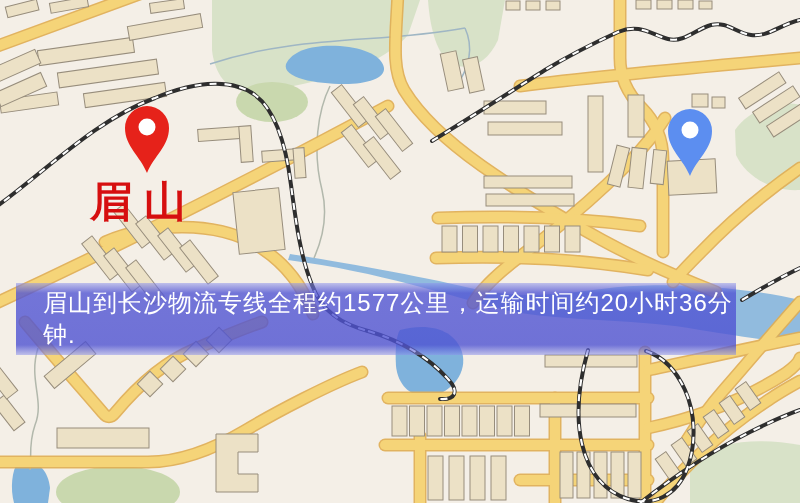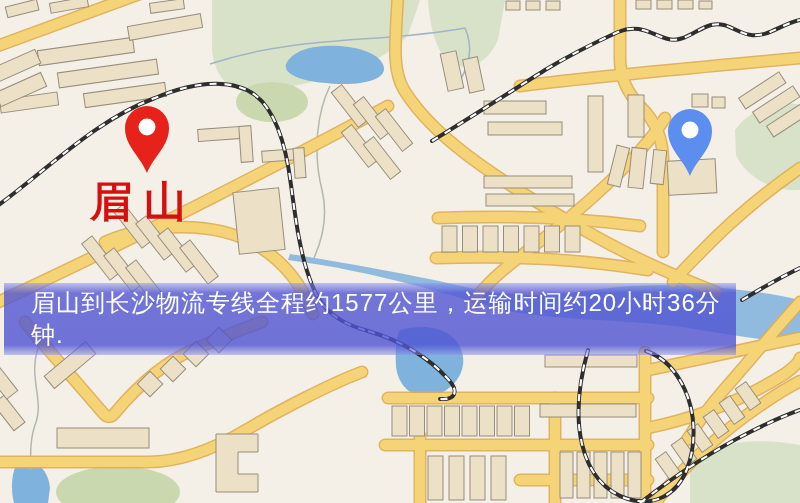--- a/index.html
+++ b/index.html
@@ -29,21 +29,21 @@
   .pin-o{fill:var(--origin-pin,#e6221a);}
   .pin-d{fill:var(--dest-pin,#5c8ef0);}
   .pin-hole{fill:#ffffff;}
 
   .map-label{position:absolute;font-weight:700;line-height:1;white-space:nowrap;
     text-shadow:0 0 2px rgba(255,255,255,.35);}
   .lbl-origin{left:90px;top:181px;font-size:42px;letter-spacing:12px;color:var(--origin-label,#d60f0f);}
   .lbl-dest{left:642px;top:184px;font-size:43px;letter-spacing:13px;color:var(--dest-label,#2326d8);}
 
   .banner{
-    position:absolute;left:4px;right:0;top:283px;height:72px;
+    position:absolute;left:16px;right:0;top:283px;height:72px;
     display:flex;align-items:center;
     background:linear-gradient(180deg,
       rgba(139,145,237,.50) 0%,
       rgba(82,86,212,.80) 14%,
       rgba(78,82,210,.80) 86%,
       rgba(139,145,237,.50) 100%);
   }
   .banner-text{color:#ffffff;font-size:24px;padding-left:27px;letter-spacing:1px;}
 </style>
 </head>

